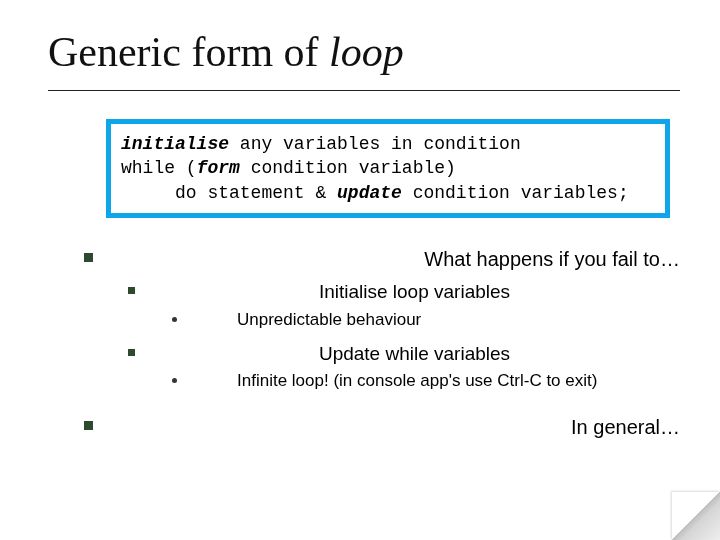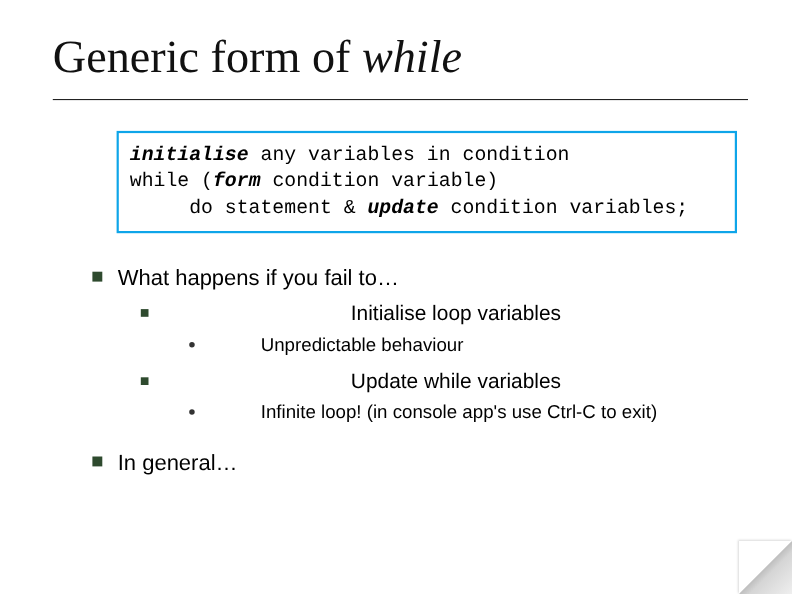--- a/index.html
+++ b/index.html
@@ -26,38 +26,38 @@
     margin: 4px 0 14px 0;
     color: #111;
   }
   .title .italic { font-style: italic; }
   .rule {
     border: 0;
     border-top: 1px solid #222;
     margin: 0 0 28px 0;
   }
   .codebox {
-    border: 2px solid #0ea5e9;
+    border: 5px solid #0ea5e9;
     margin: 0 10px 28px 58px;
     padding: 8px 10px;
     font-family: "Courier New", Courier, monospace;
     font-size: 18px;
     line-height: 1.35;
     white-space: nowrap;
   }
   .codebox .bi { font-weight: bold; font-style: italic; }
   .codebox .indent1 { margin-left: 3.0em; display: inline-block; }
   .codebox .row { display: block; }
 
   .content {
     margin-left: 36px;
     font-size: 20px;
     line-height: 1.35;
   }
-  .lvl1 { margin: 12px 0 6px 0; }
+  .lvl1 { margin: 12px 0 6px 0; text-align: right; }
   .lvl2 { margin: 6px 0 4px 44px; font-size: 19px; text-align: center; }
   .lvl3 { margin: 3px 0 10px 88px; font-size: 17px; line-height: 1.3; gap: 48px; }
   .row { display: flex; align-items: flex-start; }
   .bul-sq {
     flex: 0 0 auto;
     width: 9px; height: 9px;
     background: #2e4a2e;
     margin: 7px 14px 0 0;
   }
   .bul-sq.sm {
@@ -91,21 +91,21 @@
     width: 48px; height: 48px;
     background: linear-gradient(135deg, rgba(0,0,0,0) 49.5%, rgba(0,0,0,0.08) 50%, rgba(0,0,0,0) 60%);
   }
 </style>
 </head>
 <body>
 
 <div class="slide">
 
   <h1 class="title">
-    <span>Generic form of </span><span class="italic">while</span>
+    <span>Generic form of </span><span class="italic">loop</span>
   </h1>
   <hr class="rule">
 
   <div class="codebox">
     <span class="row">
       <span class="bi">initialise</span><span> any variables in condition</span>
     </span>
     <span class="row">
       <span>while (</span><span class="bi">form</span><span> condition variable)</span>
     </span>

